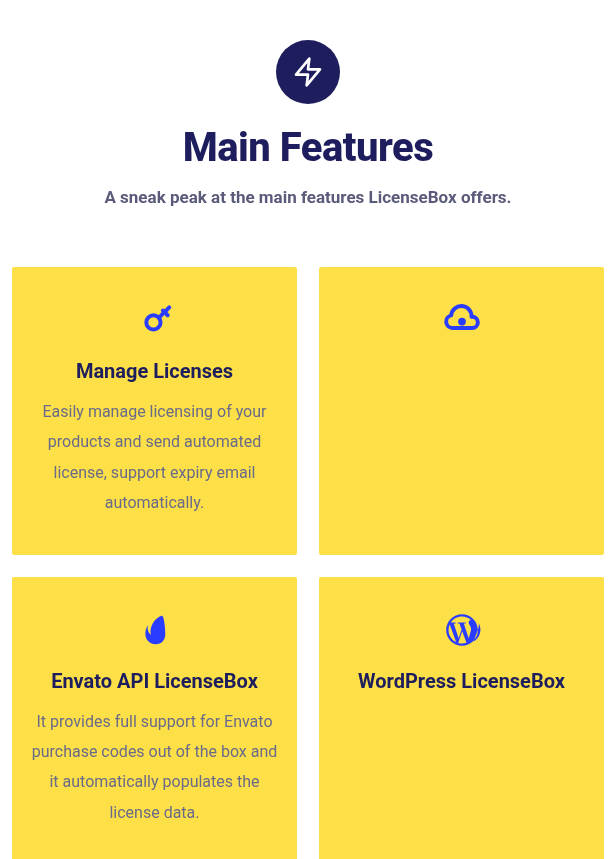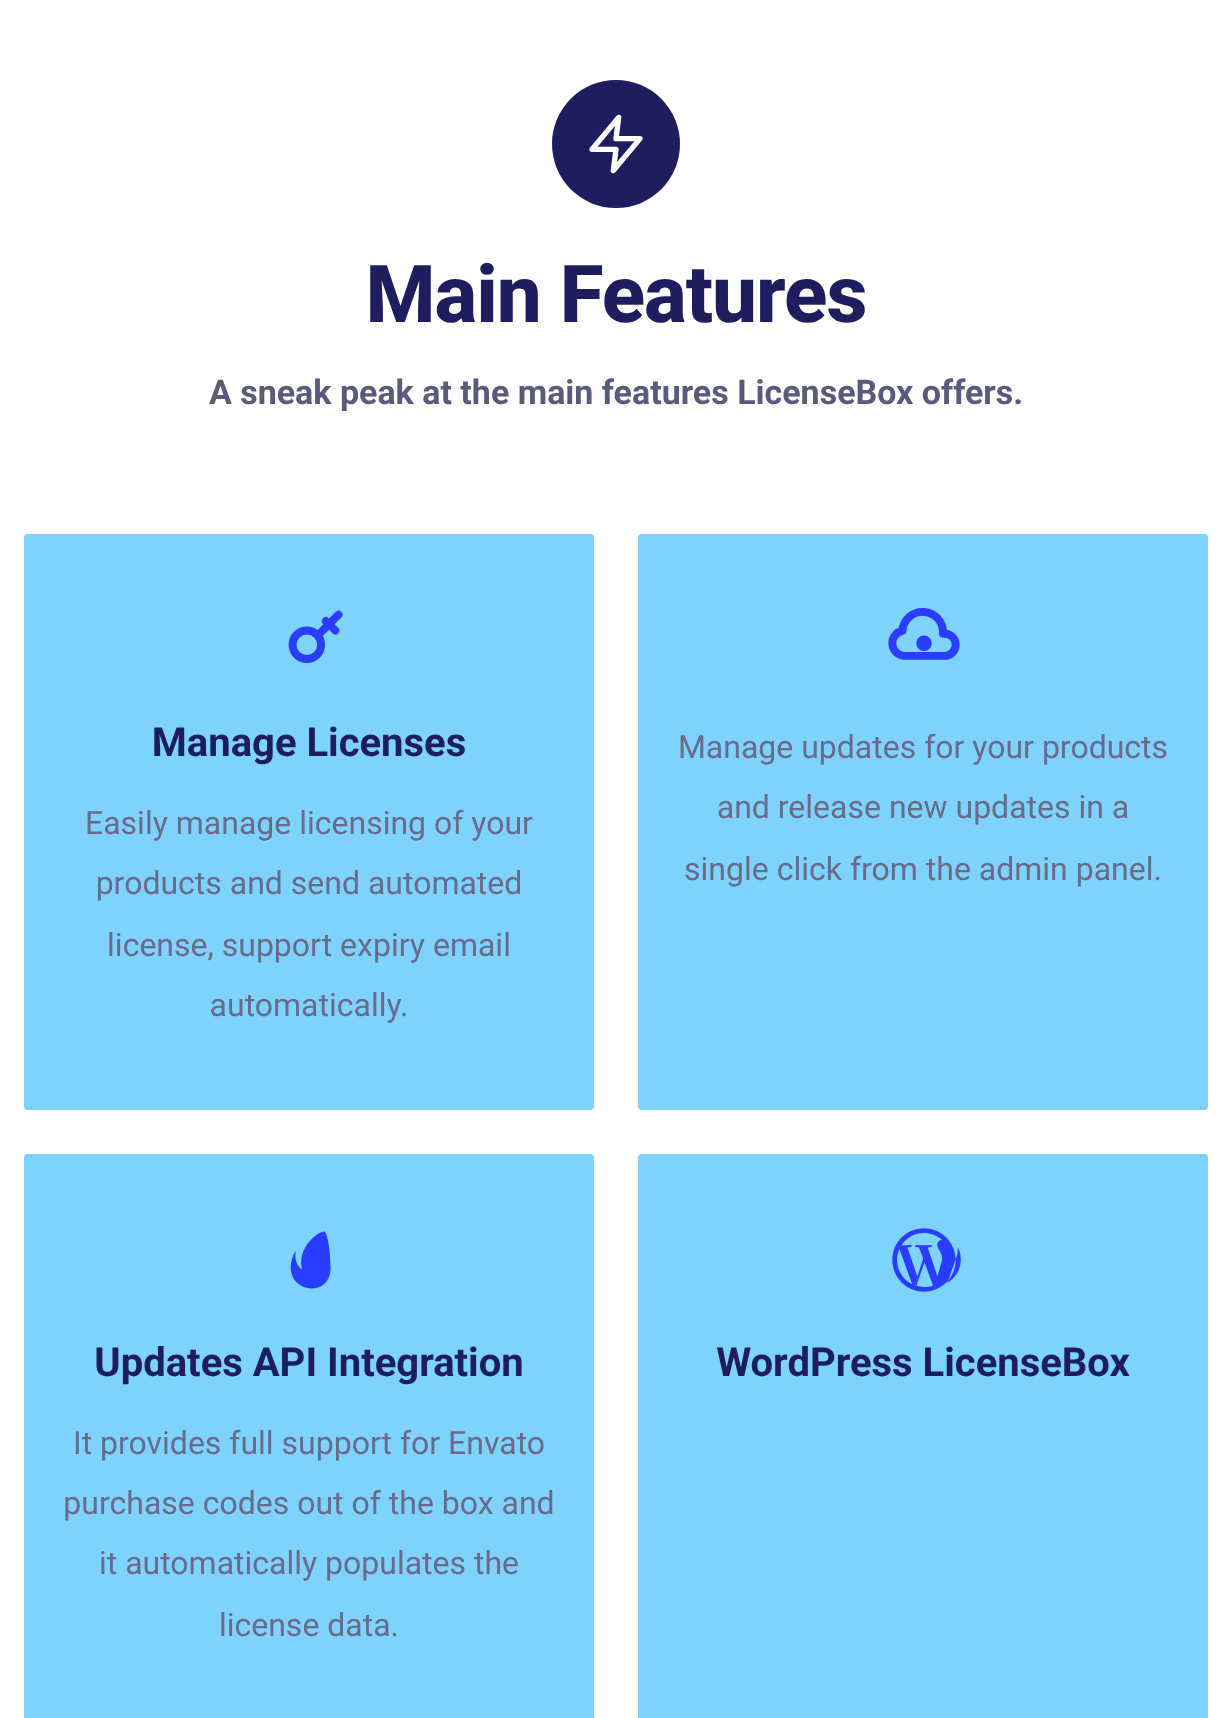--- a/index.html
+++ b/index.html
@@ -39,21 +39,21 @@
       font-size: 17px;
       color: #5a5a7a;
       font-weight: 700;
     }
     .grid {
       display: grid;
       grid-template-columns: 1fr 1fr;
       gap: 22px;
     }
     .card {
-      background: #7dd3fc;
+      background: #fde047;
       padding: 32px 18px 36px;
       text-align: center;
       border-radius: 2px;
     }
     .card-icon {
       height: 42px;
       display: flex;
       align-items: center;
       justify-content: center;
       margin-bottom: 18px;
@@ -103,30 +103,29 @@
   </div>
 
   <div class="card">
     <div class="card-icon">
       <svg viewBox="0 0 24 24" fill="none" stroke="#2a3cff" stroke-width="2.5" stroke-linecap="round" stroke-linejoin="round">
         <path d="M18 10h.5a3.5 3.5 0 0 1 0 7H6a4 4 0 0 1 -.8 -7.92A6 6 0 0 1 18 10z"></path>
         <circle cx="12" cy="13" r="1.2" fill="#2a3cff"></circle>
         <path d="M12 11.5 v3 M10.8 13.5 l1.2 1.2 l1.2 -1.2" stroke-width="1.5"></path>
       </svg>
     </div>
-    <p class="card-desc">Manage updates for your products and release new updates in a single click from the admin panel.</p>
   </div>
 
   <div class="card">
     <div class="card-icon">
       <svg viewBox="0 0 24 24" fill="#2a3cff">
         <path d="M16.5 3c-1 0-4 1.5-6 5-1.5 2.6-1.5 5.5-1 7-1.5-1-2.5-3-2-6 0 0-2 3-1.5 6.5.5 3.5 3.5 5.5 6.5 5.5 3.5 0 6-2.5 6-6.5 0-5-1-11.5-2-11.5z"></path>
       </svg>
     </div>
-    <h3 class="card-title">Updates API Integration</h3>
+    <h3 class="card-title">Envato API LicenseBox</h3>
     <p class="card-desc">It provides full support for Envato purchase codes out of the box and it automatically populates the license data.</p>
   </div>
 
   <div class="card">
     <div class="card-icon">
       <svg viewBox="0 0 24 24" fill="#2a3cff">
         <path d="M12 2C6.486 2 2 6.486 2 12s4.486 10 10 10 10-4.486 10-10S17.514 2 12 2zM3.5 12c0-1.232.264-2.402.736-3.459l4.056 11.114C5.573 18.384 3.5 15.432 3.5 12zm8.5 8.5c-.834 0-1.64-.122-2.401-.346l2.551-7.411 2.613 7.158c.017.042.038.081.06.119-.885.311-1.834.48-2.823.48zm1.172-12.485c.512-.027.973-.081.973-.081.458-.054.404-.727-.054-.701 0 0-1.376.108-2.265.108-.835 0-2.239-.108-2.239-.108-.459-.027-.512.674-.054.701 0 0 .434.054.892.081l1.324 3.629-1.86 5.579-3.096-9.208c.512-.027.973-.081.973-.081.458-.054.404-.727-.054-.701 0 0-1.376.108-2.265.108-.159 0-.347-.004-.547-.01C6.459 4.884 9.044 3.5 12 3.5c2.203 0 4.206.842 5.71 2.221-.037-.002-.072-.007-.11-.007-.835 0-1.427.727-1.427 1.509 0 .701.404 1.293.835 1.994.323.566.701 1.293.701 2.344 0 .727-.28 1.572-.646 2.748l-.848 2.833-3.043-9.127zm6.246 11.206l2.596-7.506c.485-1.213.646-2.182.646-3.045 0-.313-.021-.603-.057-.874.659 1.203 1.035 2.583 1.035 4.052 0 3.117-1.689 5.838-4.22 7.373z"></path>
       </svg>
     </div>
     <h3 class="card-title">WordPress LicenseBox</h3>

